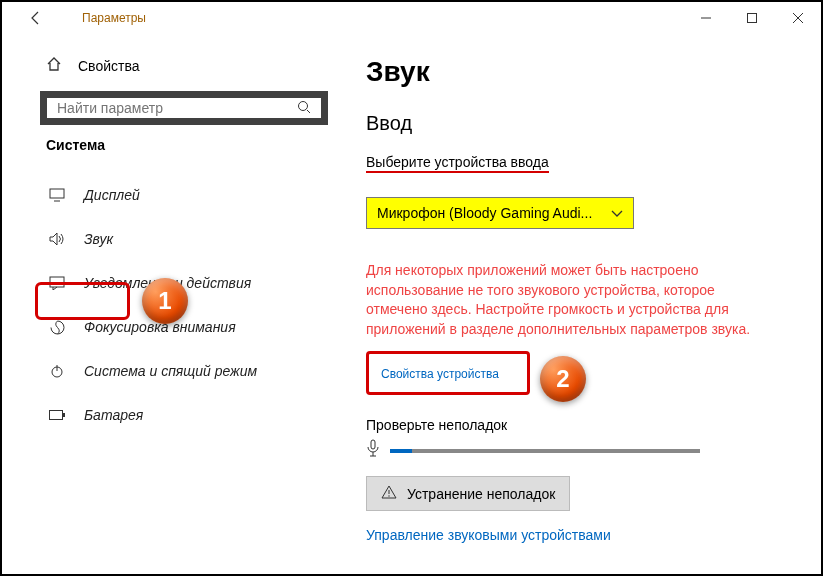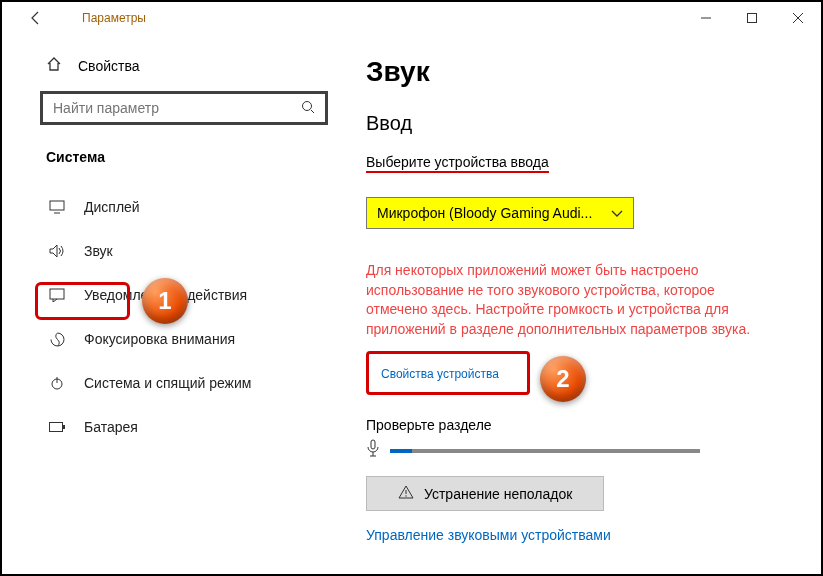--- a/index.html
+++ b/index.html
@@ -6,43 +6,43 @@
 body { background: #fff; width: 823px; height: 576px; position: relative; border: 2px solid #000; overflow: hidden; }
 .window { width: 100%; height: 100%; display: flex; flex-direction: column; }
 .titlebar { height: 32px; display: flex; align-items: center; padding: 0 0 0 18px; }
 .back-btn { width: 32px; height: 32px; display: flex; align-items: center; justify-content: center; font-size: 16px; color: #333; }
 .title { font-size: 12px; color: #a16207; margin-left: 30px; }
 .win-controls { margin-left: auto; display: flex; }
 .win-btn { width: 46px; height: 32px; display: flex; align-items: center; justify-content: center; color: #333; font-size: 13px; }
 .body { flex: 1; display: flex; overflow: hidden; }
 .sidebar { width: 340px; padding: 22px 0 0 0; }
 .home-row { display: flex; align-items: center; padding: 0 0 16px 44px; gap: 16px; font-size: 14px; }
-.search-box { margin: 0 14px 24px 38px; height: 34px; border: 3px solid #404040; display: flex; align-items: center; padding: 0 10px; }
+.search-box { margin: 0 14px 12px 38px; height: 34px; border: 7px solid #404040; display: flex; align-items: center; padding: 0 10px; }
 .search-box input { border: none; outline: none; flex: 1; font-size: 14px; background: transparent; }
 .search-icon { color: #333; font-size: 14px; }
 .group-title { font-size: 14px; font-weight: 600; padding: 0 0 20px 44px; }
-.nav-item { height: 44px; display: flex; align-items: center; padding-left: 46px; gap: 18px; font-size: 14px; color: #222; cursor: pointer; }
+.nav-item { height: 44px; display: flex; align-items: center; padding-left: 46px; gap: 18px; font-size: 14px; color: #222; cursor: pointer; font-style: italic; }
 .nav-item .icon { width: 18px; display: inline-flex; justify-content: center; font-size: 15px; color: #333; }
 .nav-item.active { font-weight: 400; }
 .nav-highlight { position: absolute; border: 3px solid #d40000; border-radius: 6px; pointer-events: none; }
 .marker { position: absolute; width: 46px; height: 46px; border-radius: 50%; background: radial-gradient(circle at 30% 30%, #ff9c5a, #e84a00 60%, #b73000); color: #fff; font-size: 24px; font-weight: 700; display: flex; align-items: center; justify-content: center; box-shadow: 0 2px 6px rgba(0,0,0,0.4), inset 0 -4px 8px rgba(0,0,0,0.3), inset 0 4px 8px rgba(255,255,255,0.4); pointer-events:none; }
 .content { flex: 1; padding: 22px 20px 0 24px; overflow: hidden; }
 .page-title { font-size: 28px; font-weight: 600; margin-bottom: 24px; }
 .section-title { font-size: 20px; font-weight: 400; margin-bottom: 18px; }
 .field-label { font-size: 14px; margin-bottom: 24px; border-bottom: 2px solid #d40000; display: inline-block; padding-bottom: 1px; }
 .dropdown { width: 268px; height: 32px; background: #ffff00; border: 1px solid #777; display: flex; align-items: center; padding: 0 10px; margin-bottom: 32px; font-size: 14px; color: #000; justify-content: space-between; }
 .desc { font-size: 14px; color: #ef4444; line-height: 1.4; max-width: 400px; margin-bottom: 12px; }
 .link { color: #0067c0; font-size: 12px; display: inline-block; }
 .link-box { border: 3px solid #d40000; border-radius: 4px; padding: 10px 28px 10px 12px; display: inline-block; }
 .check-label { font-size: 14px; margin-top: 22px; margin-bottom: 6px; }
 .mic-row { display: flex; align-items: center; gap: 10px; margin-bottom: 14px; }
 .mic-icon { font-size: 18px; color: #333; }
 .mic-bar { width: 310px; height: 4px; background: #888; position: relative; }
 .mic-fill { position: absolute; left: 0; top: 0; bottom: 0; width: 22px; background: #0067c0; }
-.trouble-btn { display: inline-flex; align-items: center; gap: 10px; padding: 8px 31px; background: #ddd; border: 1px solid #bbb; font-size: 14px; margin-bottom: 16px; }
+.trouble-btn { display: inline-flex; align-items: center; gap: 10px; padding: 8px 14px; background: #ddd; border: 1px solid #bbb; font-size: 14px; margin-bottom: 16px; }
 .manage-link { color: #0067c0; font-size: 14px; }
 </style>
 </head>
 <body>
 
 <div class="window">
   <div class="titlebar">
     <div class="back-btn">
       <svg width="16" height="16" viewBox="0 0 16 16">
           <path d="M10 2 L4 8 L10 14" stroke="#333" stroke-width="1.2" fill="none"></path>
@@ -149,21 +149,21 @@
       <div class="dropdown">
         <span>Микрофон (Bloody Gaming Audi...</span>
         <span><svg width="12" height="8" viewBox="0 0 12 8">
               <path d="M1 1 L6 6 L11 1" fill="none" stroke="#333" stroke-width="1.3"></path>
             </svg></span>
       </div>
       <div class="desc">Для некоторых приложений может быть настроено использование не того звукового устройства, которое отмечено здесь. Настройте громкость и устройства для приложений в разделе дополнительных параметров звука.</div>
       <div class="link-box">
         <span class="link">Свойства устройства</span>
       </div>
-      <div class="check-label">Проверьте разделе</div>
+      <div class="check-label">Проверьте неполадок</div>
       <div class="mic-row">
         <span class="mic-icon"><svg width="14" height="18" viewBox="0 0 14 18">
               <rect x="5" y="1" width="4" height="9" rx="2" fill="none" stroke="#333"></rect>
               <path d="M2 8 A5 5 0 0 0 12 8 M7 13 V17 M4 17 H10" fill="none" stroke="#333"></path>
             </svg></span>
         <div class="mic-bar">
             <div class="mic-fill"></div>
           </div>
       </div>
       <div class="trouble-btn">

